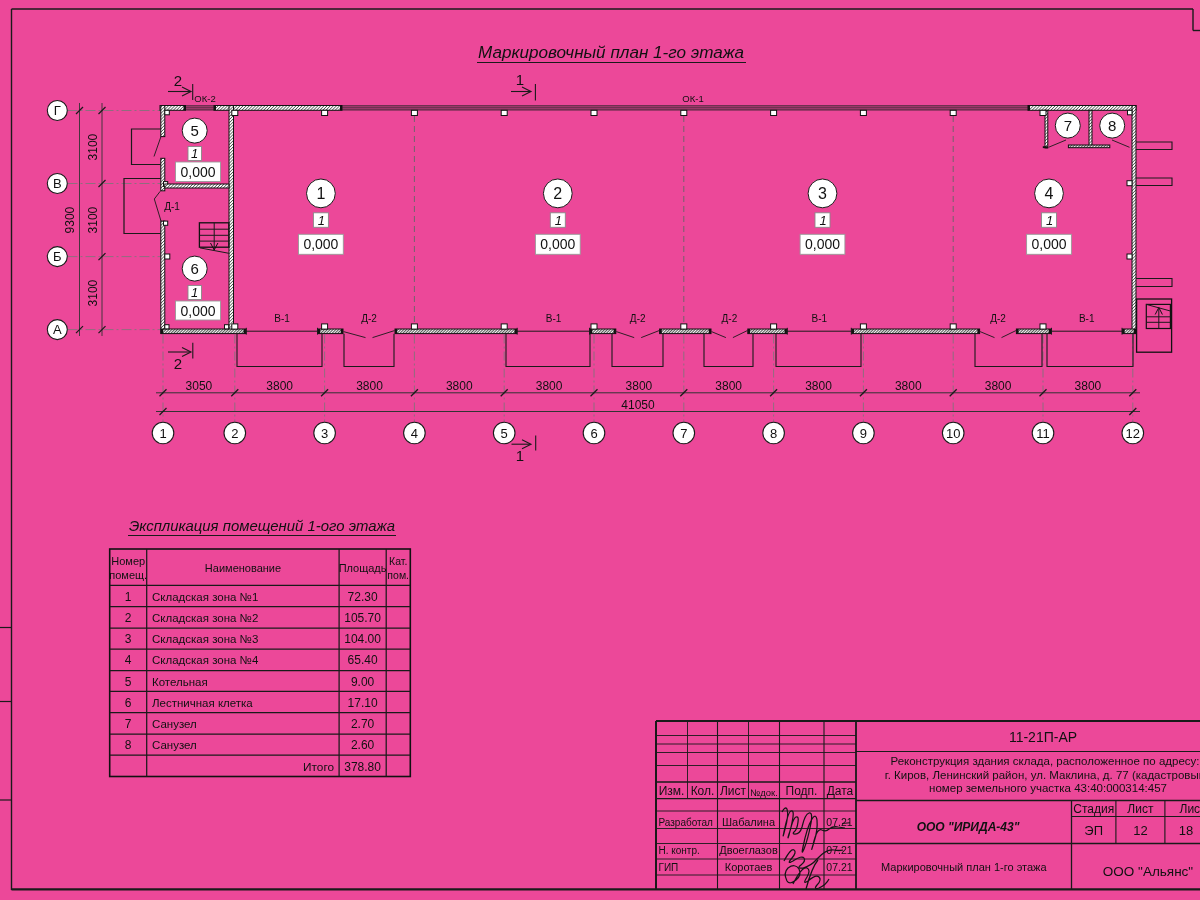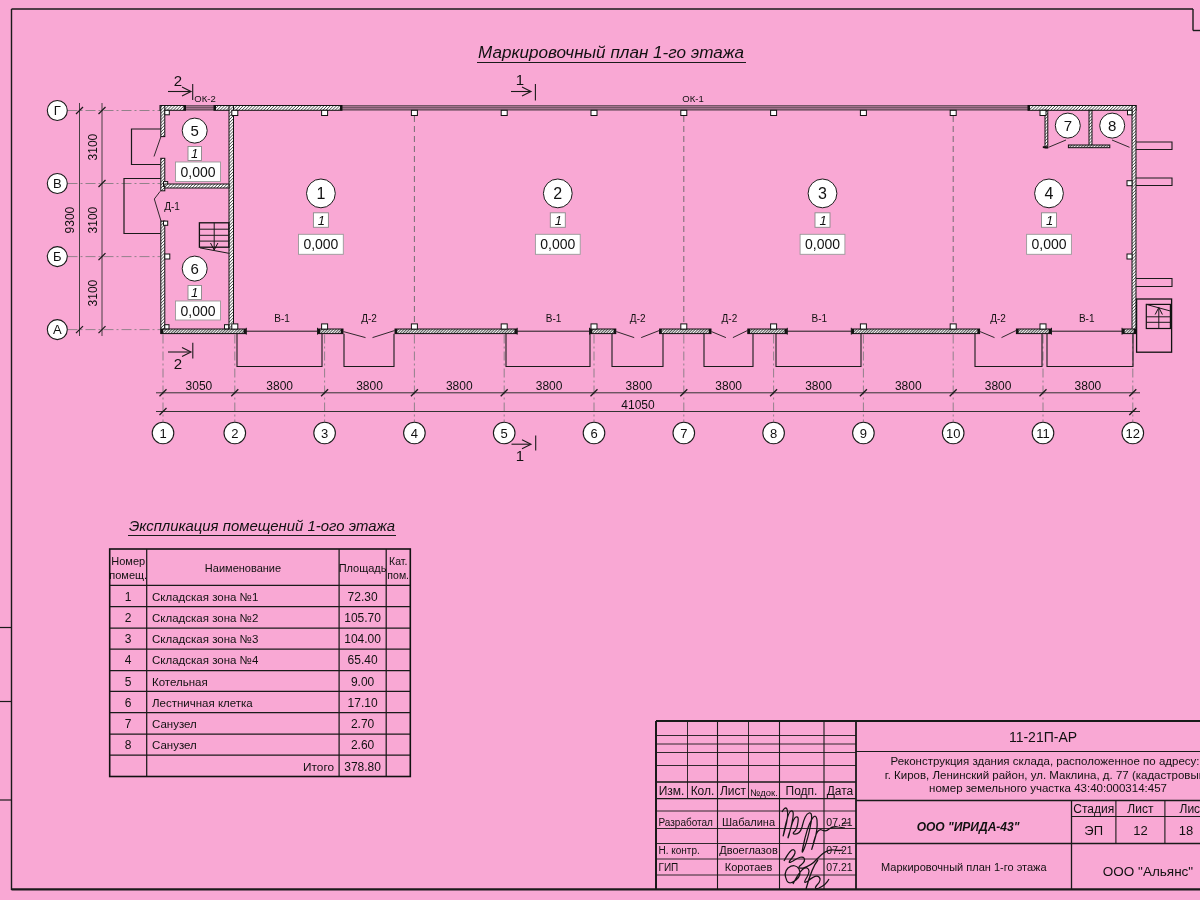--- a/index.html
+++ b/index.html
@@ -1,14 +1,14 @@
 <!DOCTYPE html>
 <html><head><meta charset="utf-8"><style>
 html,body{margin:0;padding:0;background:#fff;}
-#page{position:relative;width:1200px;height:900px;background:#f9a8d4;overflow:hidden;font-family:"Liberation Sans",sans-serif;}
+#page{position:relative;width:1200px;height:900px;background:#ec4899;overflow:hidden;font-family:"Liberation Sans",sans-serif;}
 </style></head><body>
 <div id="page">
 <svg width="1200" height="900" viewBox="0 0 1200 900" font-family="Liberation Sans, sans-serif">
 <defs>
         <pattern id="hz" patternUnits="userSpaceOnUse" width="2.2" height="2.2" patternTransform="rotate(45)">
           <rect width="2.2" height="2.2" fill="#fbfbfb"></rect>
           <line x1="0" y1="0" x2="0" y2="2.2" stroke="#222" stroke-width="1.15"></line>
         </pattern>
         <pattern id="hzd" patternUnits="userSpaceOnUse" width="2.0" height="2.0" patternTransform="rotate(45)">
           <rect width="2.0" height="2.0" fill="#f4f4f4"></rect>

